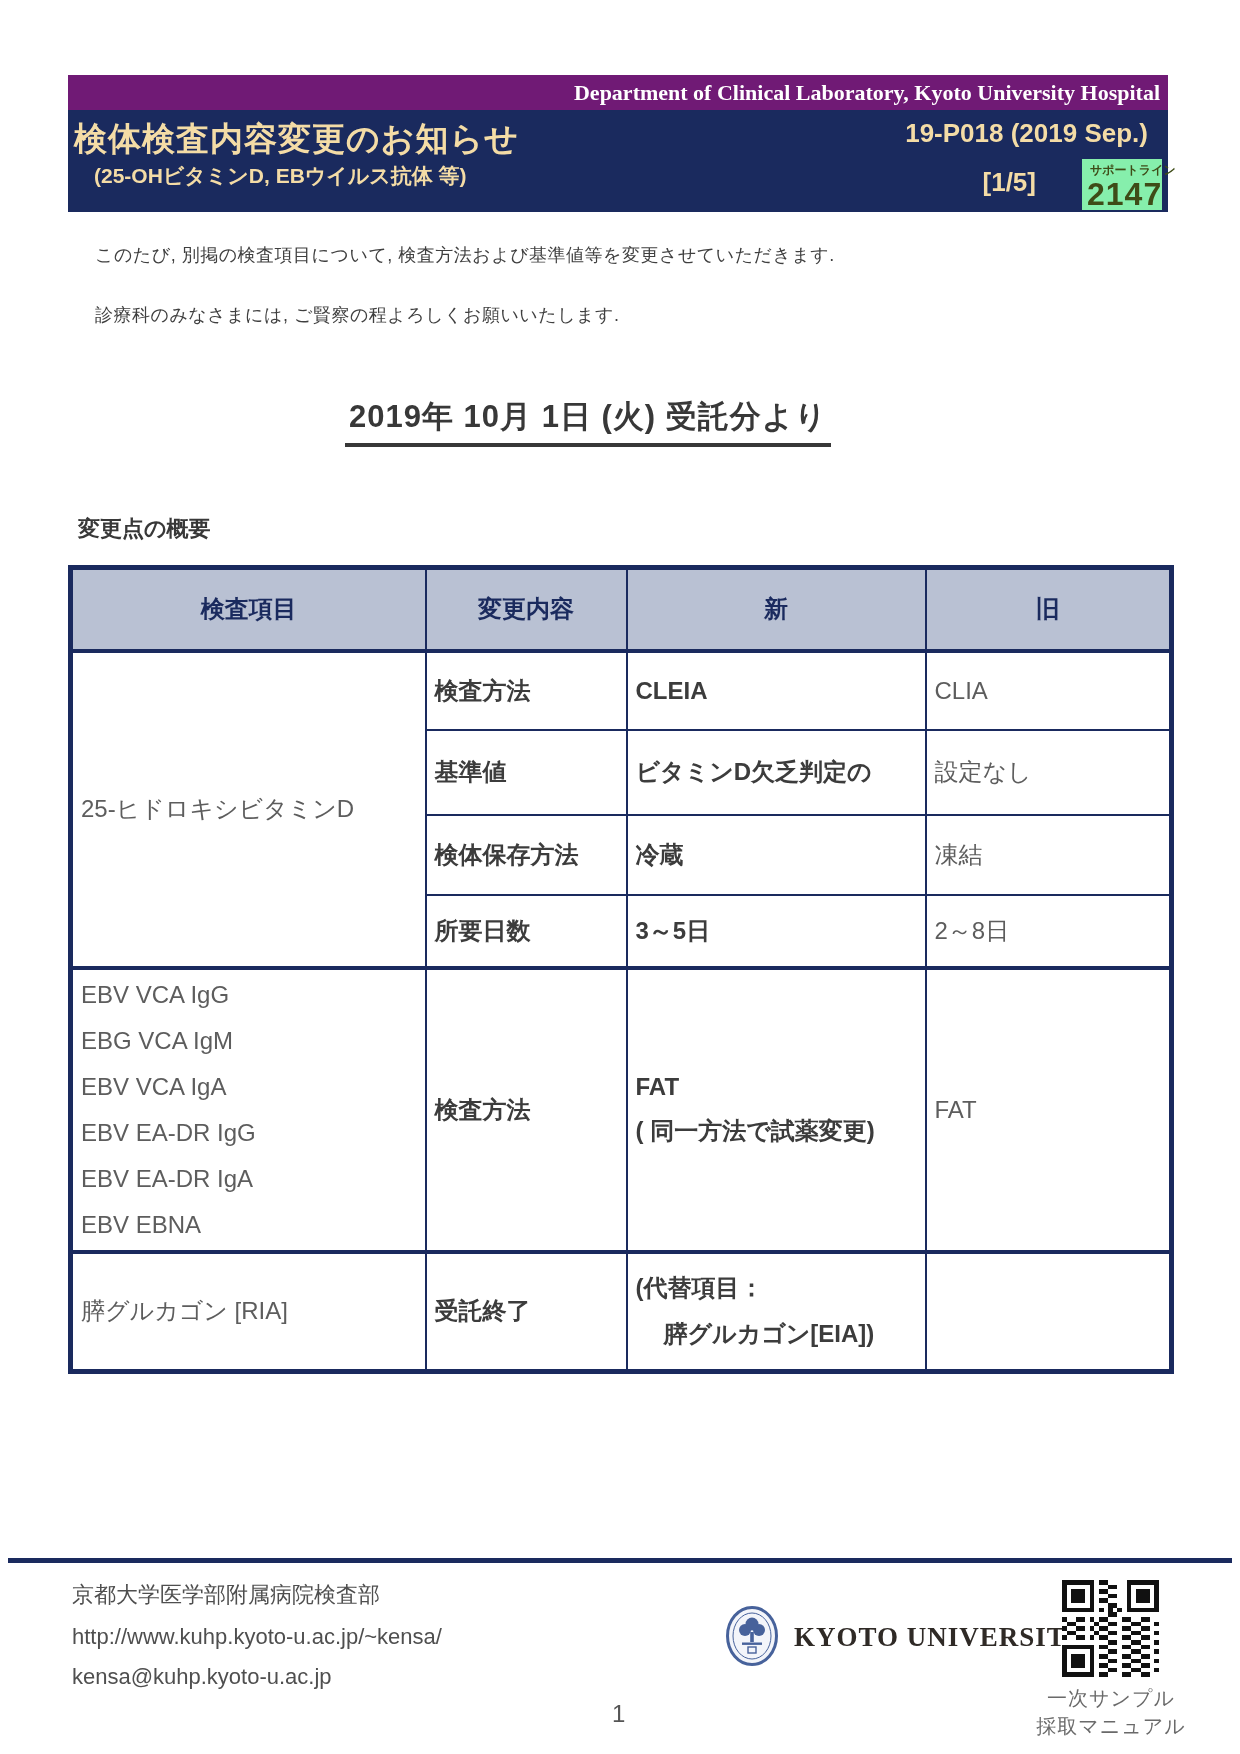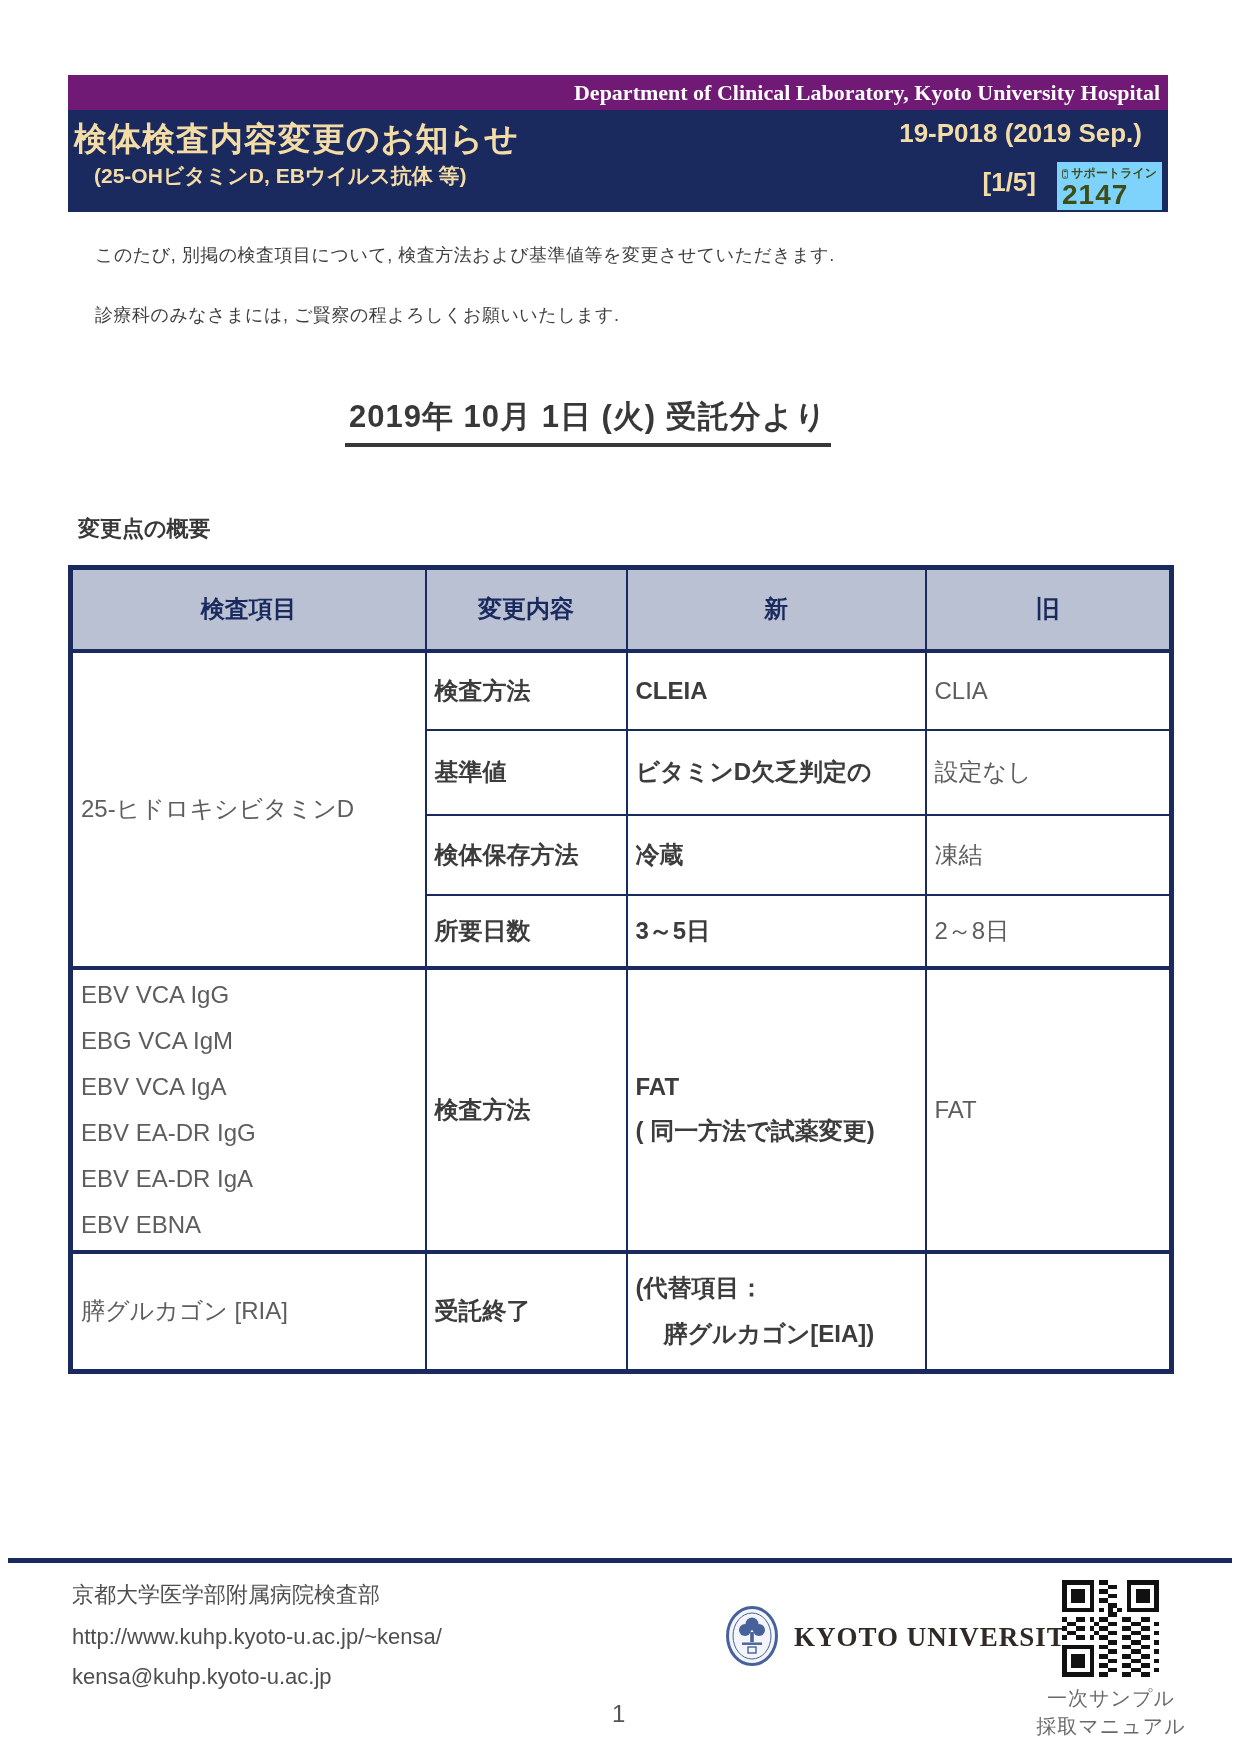--- a/index.html
+++ b/index.html
@@ -10,28 +10,28 @@
   
   .header{position:absolute;left:68px;top:75px;width:1100px;}
   .band-olive{
     height:35px;background:#701a75;color:#ffffff;
     font-family:"Liberation Serif","DejaVu Serif",serif;font-weight:bold;font-size:22px;
     text-align:right;line-height:35px;padding-right:8px;box-sizing:border-box;
   }
   .band-navy{position:relative;height:102px;background:#1a2a5e;color:#f4dca6;}
   .title1{position:absolute;left:6px;top:7px;font-size:33px;font-weight:bold;letter-spacing:1px;}
   .title2{position:absolute;left:26px;top:52px;font-size:21px;font-weight:bold;}
-  .docnum{position:absolute;right:26px;top:8px;font-size:26px;font-weight:bold;}
+  .docnum{position:absolute;right:20px;top:8px;font-size:26px;font-weight:bold;}
   .pagefrac{position:absolute;right:132px;bottom:14px;font-size:26px;font-weight:bold;}
   .badge{
-    position:absolute;right:6px;bottom:2px;width:105px;background:#7dd3fc;
+    position:absolute;right:6px;bottom:2px;width:80px;background:#86efac;
     padding:3px 5px 1px 5px;box-sizing:border-box;color:#3e4c17;
   }
   .badge-top{display:flex;align-items:center;gap:3px;font-size:12px;font-weight:bold;white-space:nowrap;}
-  .badge-num{font-size:28px;font-weight:bold;line-height:0.95;letter-spacing:1px;text-align:left;}
+  .badge-num{font-size:32px;font-weight:bold;line-height:0.95;letter-spacing:1px;text-align:left;}
   
   .intro-line{position:absolute;left:95px;font-size:18px;color:#3f3f3f;letter-spacing:0.5px;}
   .intro1{top:243px;}
   .intro2{top:303px;}
   
   .date-heading{
     position:absolute;left:345px;top:396px;font-size:31px;font-weight:bold;color:#383838;
     padding:0 4px 5px 4px;border-bottom:4px solid #383838;letter-spacing:1px;
   }
   

